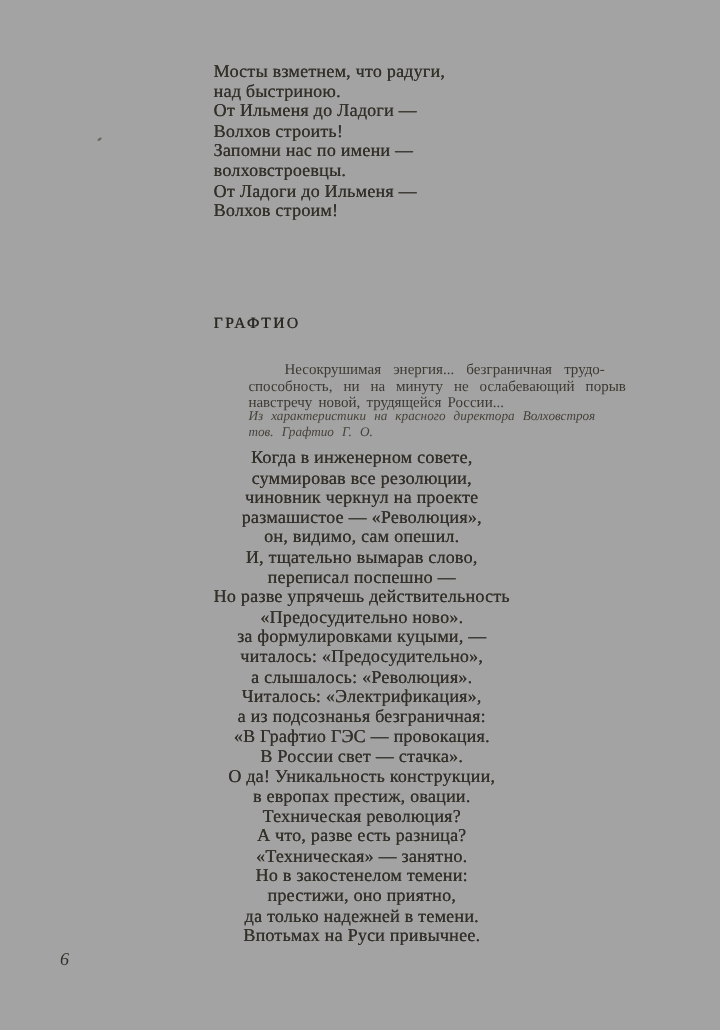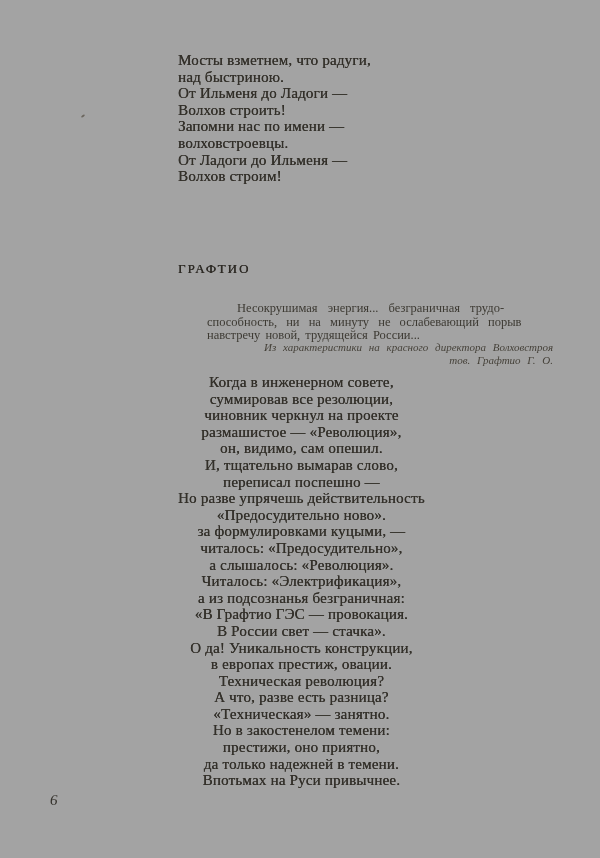--- a/index.html
+++ b/index.html
@@ -49,21 +49,20 @@
   }
   .epigraph .ep-1 { padding-left: 30px; word-spacing: 7px; }
   .epigraph .ep-2 { word-spacing: 6px; }
   .epigraph .ep-3 { word-spacing: 2px; }
 
   .attribution {
     position: absolute;
     left: 207px;
     top: 341px;
     width: 346px;
-    text-align: right;
     font-style: italic;
     font-size: 11px;
     line-height: 13px;
     word-spacing: 4px;
     color: #46423a;
   }
 
   .poem-body {
     position: absolute;
     left: 178px;

